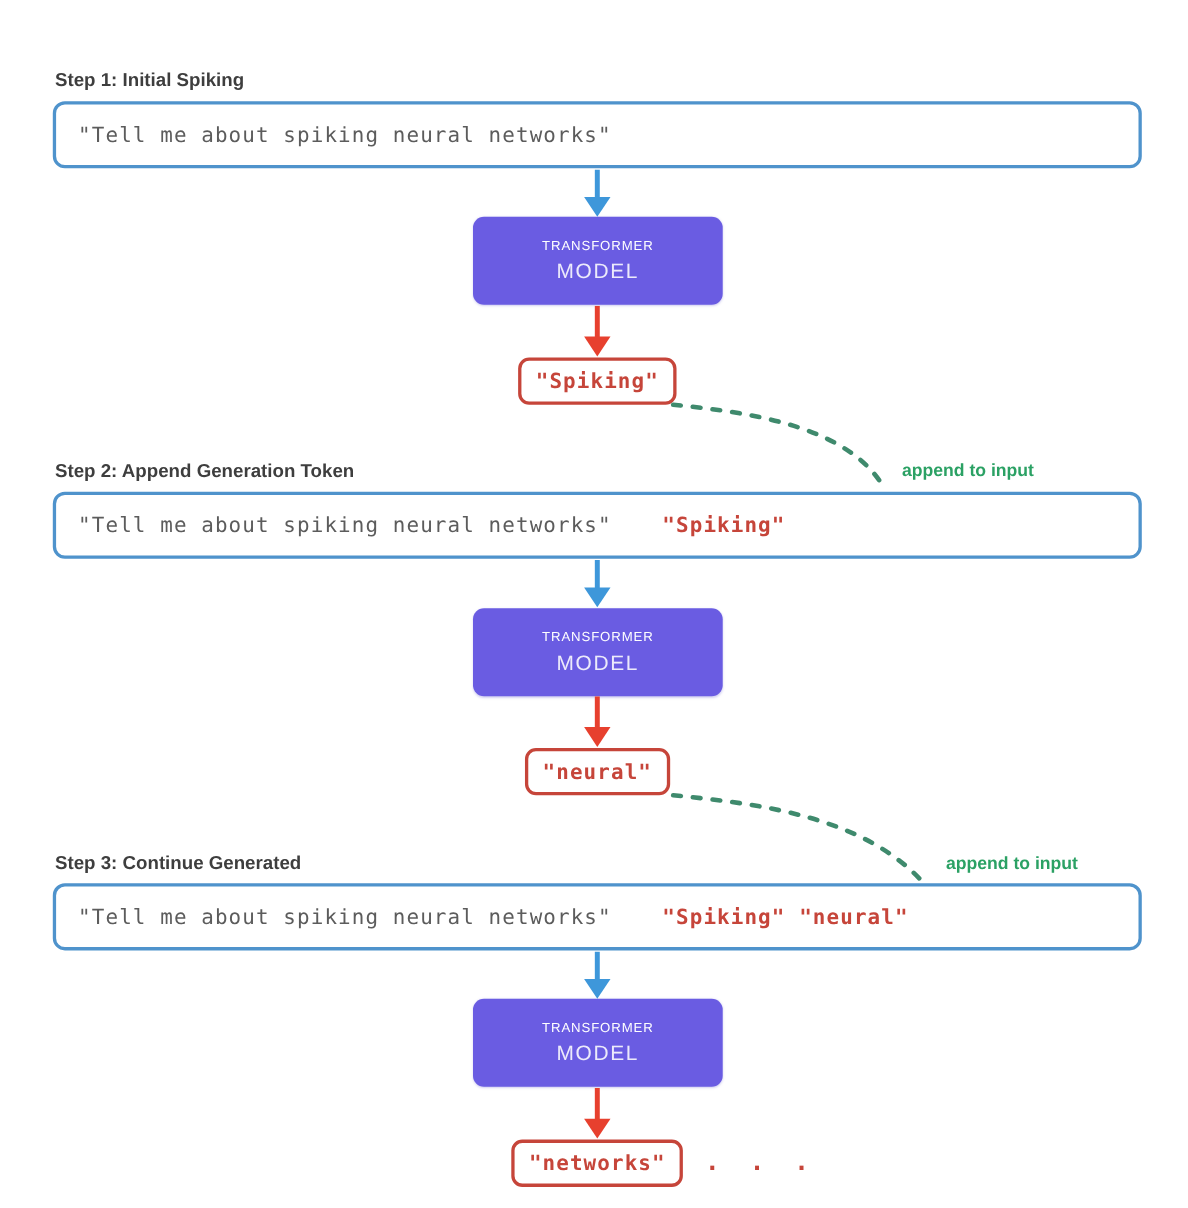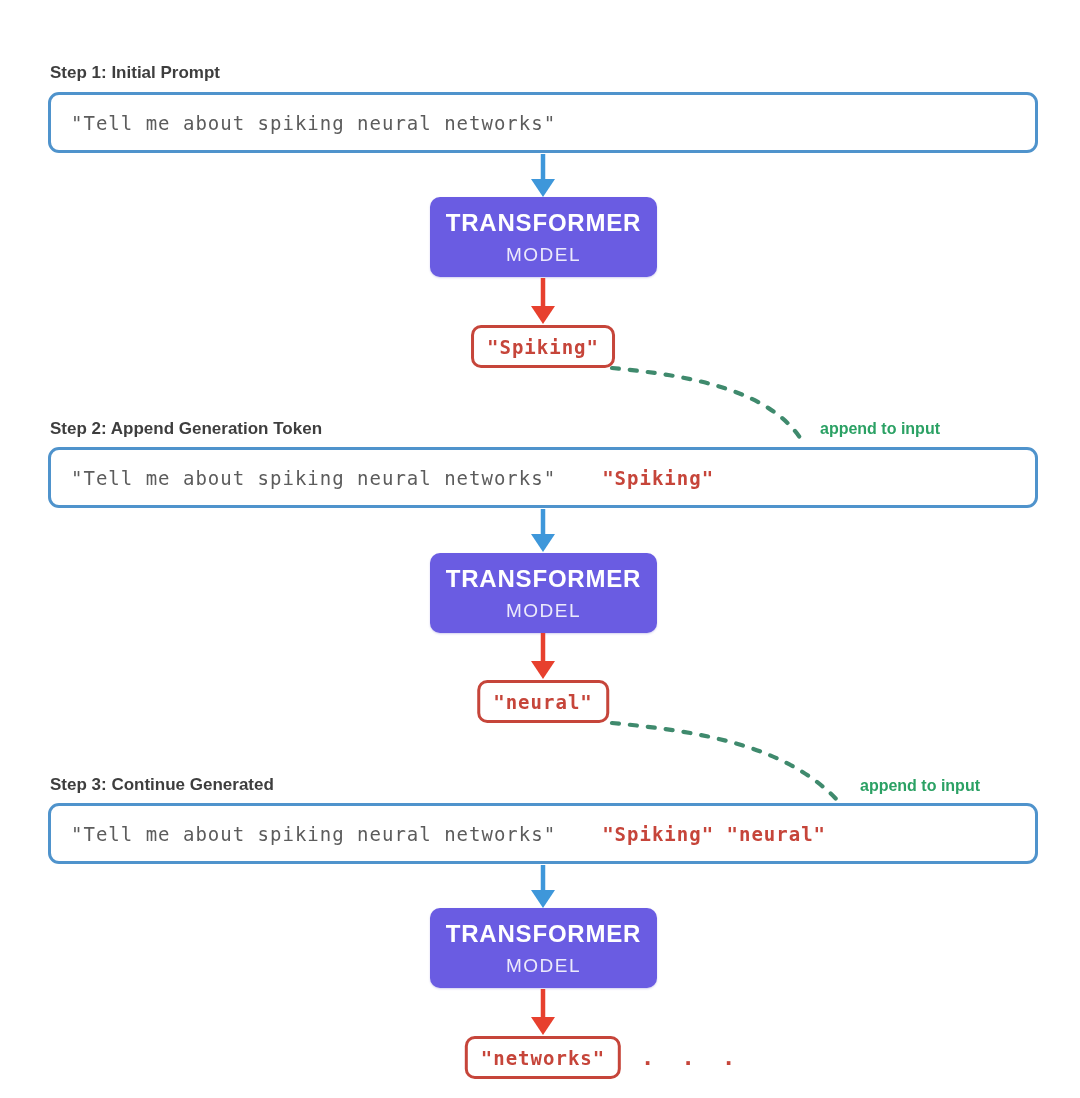--- a/index.html
+++ b/index.html
@@ -48,21 +48,21 @@
   }
 
   .transformer {
     position:absolute; left:430px; width:227px; height:80px;
     background:var(--purple);
     border-radius:10px;
     display:flex; flex-direction:column; align-items:center; justify-content:center;
     box-shadow:0 1px 2px rgba(80,70,200,0.25);
   }
   .t-line1 {
-    color:#ffffff; font-weight:bold; font-size:24px; letter-spacing:0.8px;
+    color:#ffffff; font-weight:normal; font-size:12px; letter-spacing:0.8px;
   }
   .t-line2 {
     color:#eceafb; font-size:19px; letter-spacing:1.5px; margin-top:7px;
   }
 
   .token-box {
     position:absolute; left:543px; transform:translateX(-50%);
     box-sizing:border-box;
     border:3px solid var(--token-red);
     border-radius:10px;
@@ -103,21 +103,21 @@
     white-space:pre;
   }
 </style>
 </head>
 <body>
 
 <div class="canvas">
 
 
   <div>
-    <div class="step-label" style="top:63px">Step 1: Initial Prompt</div>
+    <div class="step-label" style="top:63px">Step 1: Initial Spiking</div>
 
     <div class="prompt-box" style="top:92px">
       <span class="prompt-text">"Tell me about spiking neural networks"</span>
     </div>
 
     <svg class="arrow arrow-blue" style="left:528px; top:154px" width="30" height="44">
       <line x1="15" y1="0" x2="15" y2="27" stroke-width="4.5"></line>
       <polygon points="3,25 27,25 15,43"></polygon>
     </svg>
 

